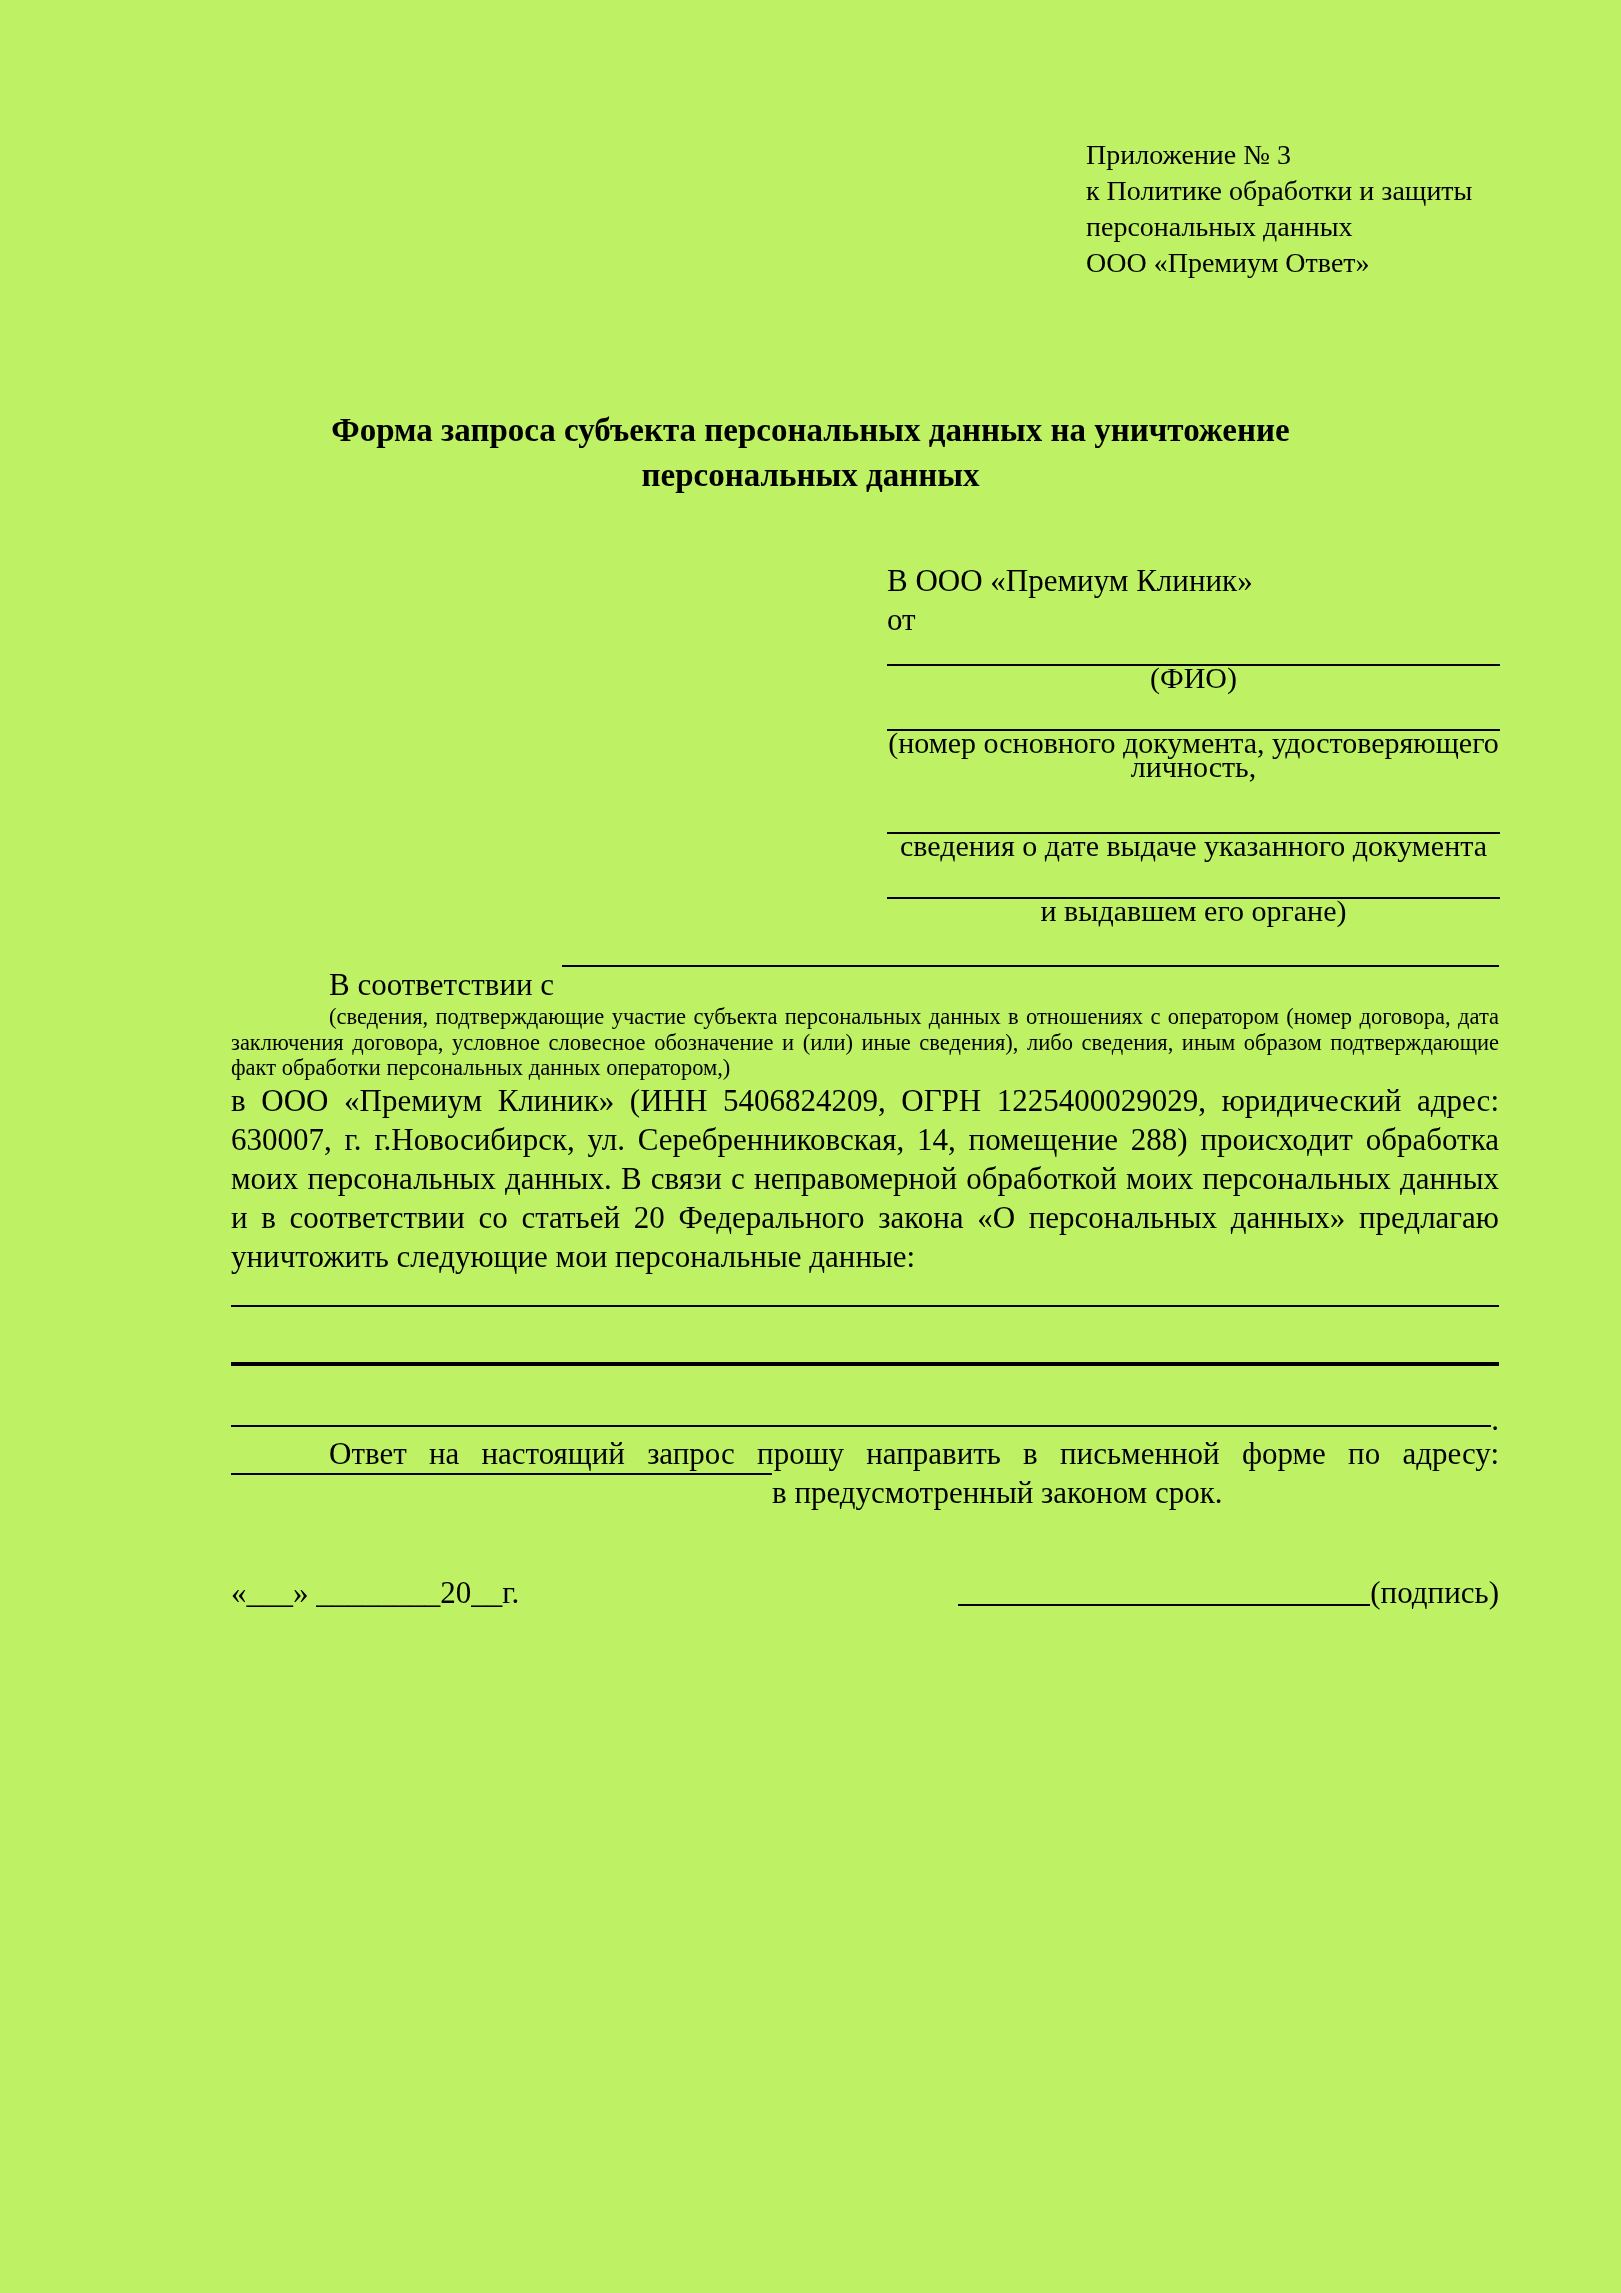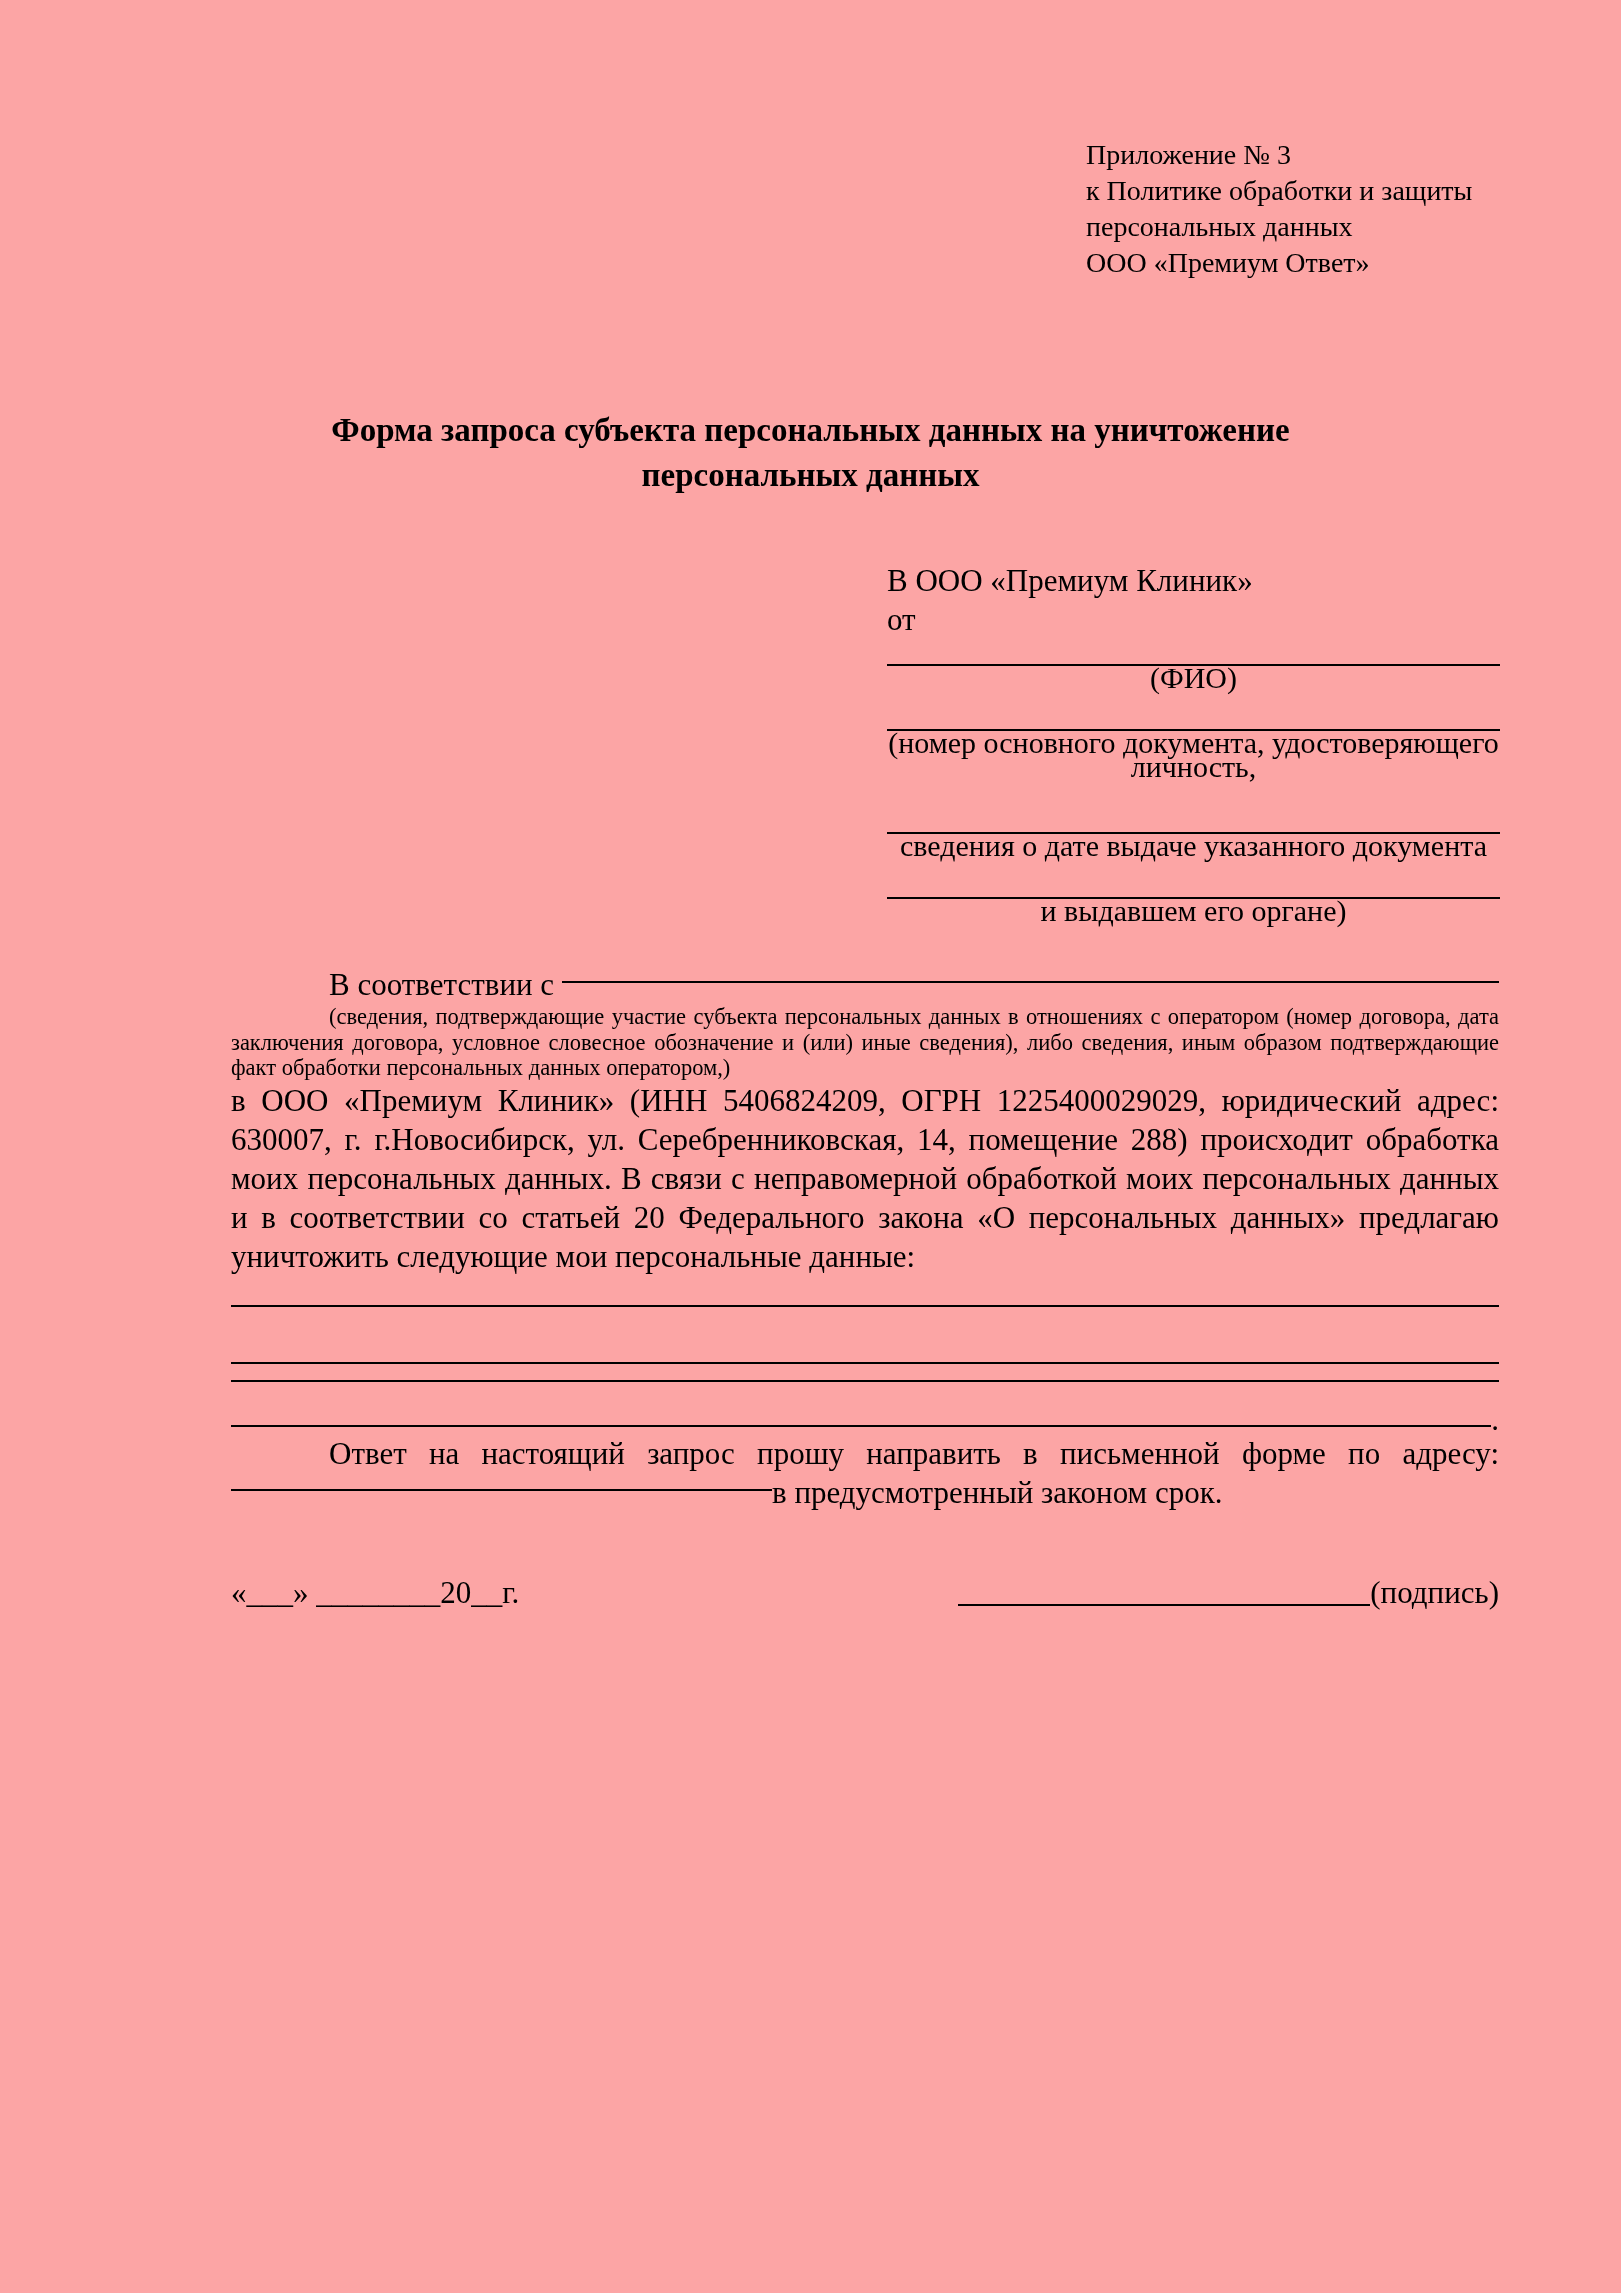--- a/index.html
+++ b/index.html
@@ -4,21 +4,21 @@
 <style>
   html, body {
     margin: 0;
     padding: 0;
     background: #ffffff;
   }
   .page {
     position: relative;
     width: 1621px;
     height: 2294px;
-    background: #fca5a5;
+    background: #bef264;
     color: #000000;
     font-family: "Liberation Serif", "DejaVu Serif", serif;
     font-size: 31px;
     line-height: 39px;
     box-sizing: border-box;
     padding: 137px 122px 0 231px;
     overflow: hidden;
   }
   .header {
     margin-left: 855px;
@@ -44,21 +44,21 @@
   }
   .b1 { height: 24.5px; }
   .b2 { height: 40px; }
   .b3 { height: 54px; }
   .b4 { height: 39px; }
   .cap {
     font-size: 30px;
     line-height: 23.5px;
     text-align: center;
   }
-  .row { display: flex; align-items: center; }
+  .row { display: flex; align-items: flex-start; }
   .fill {
     flex: 1;
     border-bottom: 2.9px solid #000;
     margin-bottom: 4.9px;
   }
   .accordance { margin-top: 43px; height: 39px; }
   .indent { padding-left: 98px; white-space: nowrap; }
   .lead-gap { padding-right: 7.8px; }
   .note {
     font-size: 22.5px;

